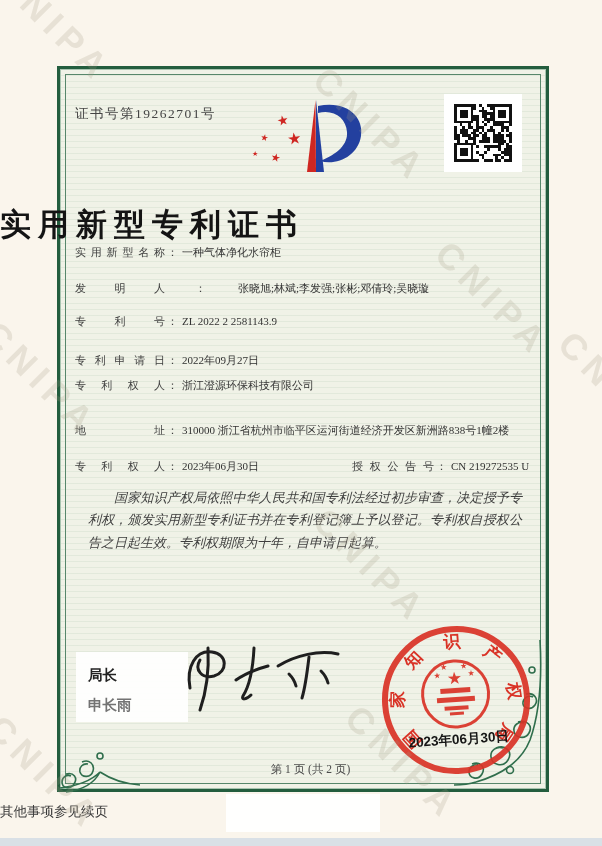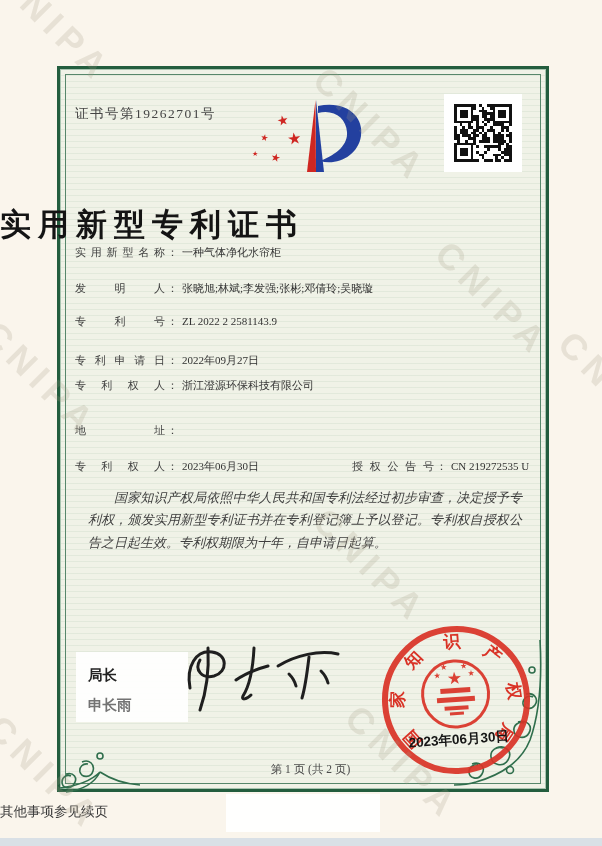--- a/index.html
+++ b/index.html
@@ -360,21 +360,21 @@
       </svg>
   </div>
 
   <div id="title">实用新型专利证书</div>
 
   <div class="row" style="top:245px;">
     <span class="lab">实用新型名称</span>
       <span class="colon">：</span>
     <span class="val">一种气体净化水帘柜</span>
   </div>
-  <div class="row" style="top:281px;">
+  <div class="row" style="top:281px;gap:28px;">
     <span class="lab">发明人</span>
       <span class="colon">：</span>
     <span class="val">张晓旭;林斌;李发强;张彬;邓倩玲;吴晓璇</span>
   </div>
   <div class="row" style="top:314px;">
     <span class="lab">专利号</span>
       <span class="colon">：</span>
     <span class="val">ZL 2022 2 2581143.9</span>
   </div>
   <div class="row" style="top:353px;">
@@ -383,20 +383,21 @@
     <span class="val">2022年09月27日</span>
   </div>
   <div class="row" style="top:378px;">
     <span class="lab">专利权人</span>
       <span class="colon">：</span>
     <span class="val">浙江澄源环保科技有限公司</span>
   </div>
   <div class="row" style="top:423px;">
     <span class="lab">地址</span>
       <span class="colon">：</span>
+    <span class="val">310000 浙江省杭州市临平区运河街道经济开发区新洲路838号1幢2楼</span>
   </div>
   <div class="row" style="top:459px;">
     <span class="lab">专利权人</span>
       <span class="colon">：</span>
     <span class="val">2023年06月30日</span>
   </div>
   <div class="row" style="left:308px; top:459px;">
     <span class="lab" style="width:82px;margin-left:44px;">授权公告号</span>
       <span class="colon">：</span>
     <span class="val">CN 219272535 U</span>

